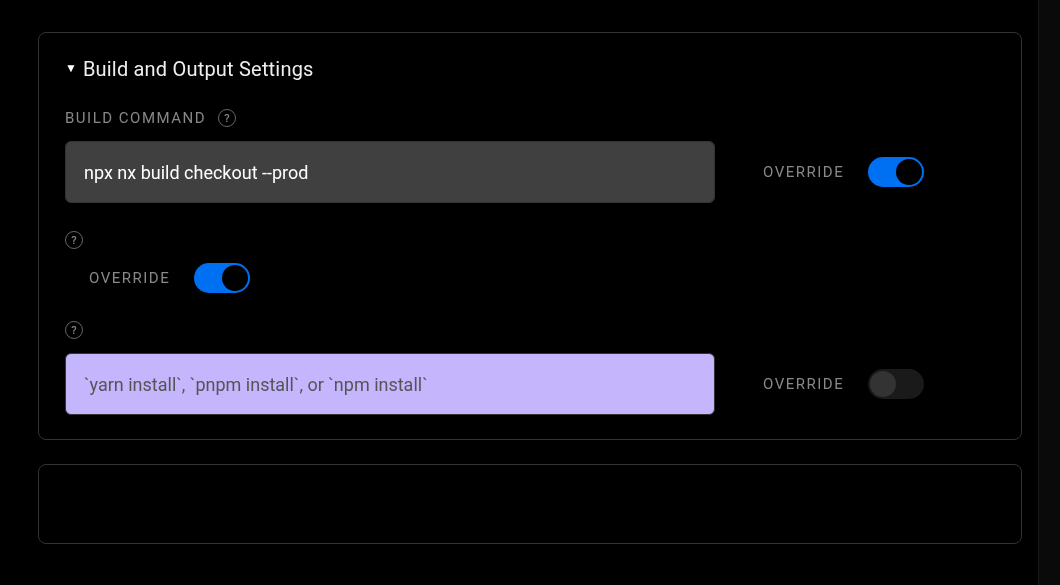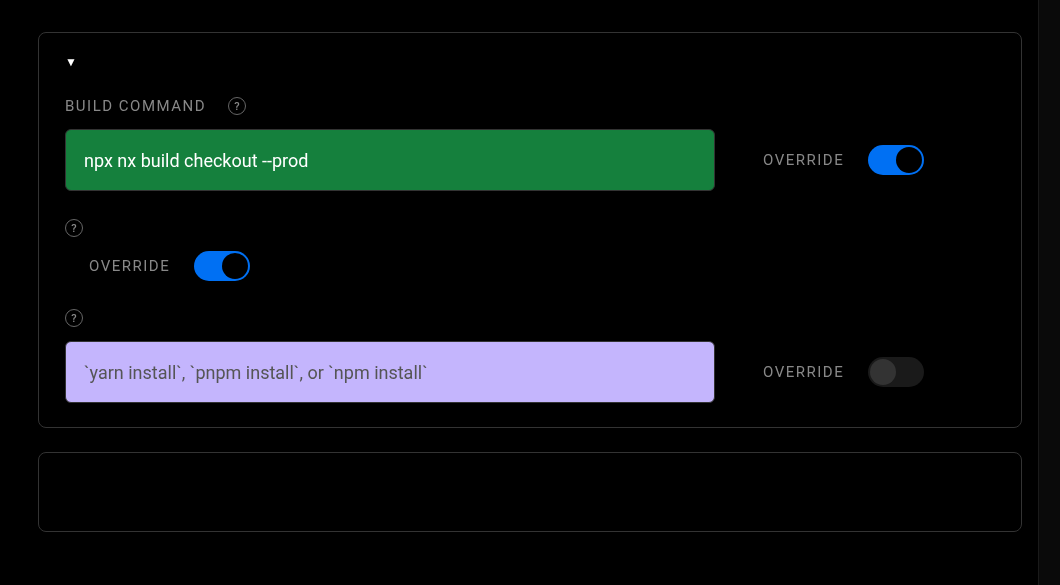--- a/index.html
+++ b/index.html
@@ -46,21 +46,21 @@
       letter-spacing: 0.2px;
     }
 
     .setting-group {
       margin-bottom: 28px;
     }
 
     .setting-label-row {
       display: flex;
       align-items: center;
-      gap: 22px;
+      gap: 12px;
       margin-bottom: 14px;
     }
 
     .setting-label {
       color: #888;
       font-size: 15px;
       font-weight: 400;
       letter-spacing: 1.5px;
       text-transform: uppercase;
     }
@@ -81,21 +81,21 @@
 
     .setting-input-row {
       display: flex;
       align-items: center;
       gap: 24px;
     }
 
     .text-input {
       flex: 0 0 650px;
       height: 62px;
-      background: #15803d;
+      background: #404040;
       border: 1px solid #333;
       border-radius: 6px;
       padding: 0 18px;
       color: #fff;
       font-size: 18px;
       font-family: inherit;
       outline: none;
     }
 
     .text-input.disabled {
@@ -167,20 +167,21 @@
       border-left: 1px solid #1a1a1a;
     }
   </style>
 </head>
 <body>
 
 <div class="settings-panel">
 
   <div class="panel-header">
     <span class="disclosure-triangle">▼</span>
+    <span class="panel-title">Build and Output Settings</span>
   </div>
 
   <div class="setting-group">
     <div class="setting-label-row">
       <span class="setting-label">BUILD COMMAND</span>
       <span class="help-icon">?</span>
     </div>
     <div class="setting-input-row">
       <input type="text" class="text-input" value="npx nx build checkout --prod" style="">
       <span class="override-label">OVERRIDE</span>

